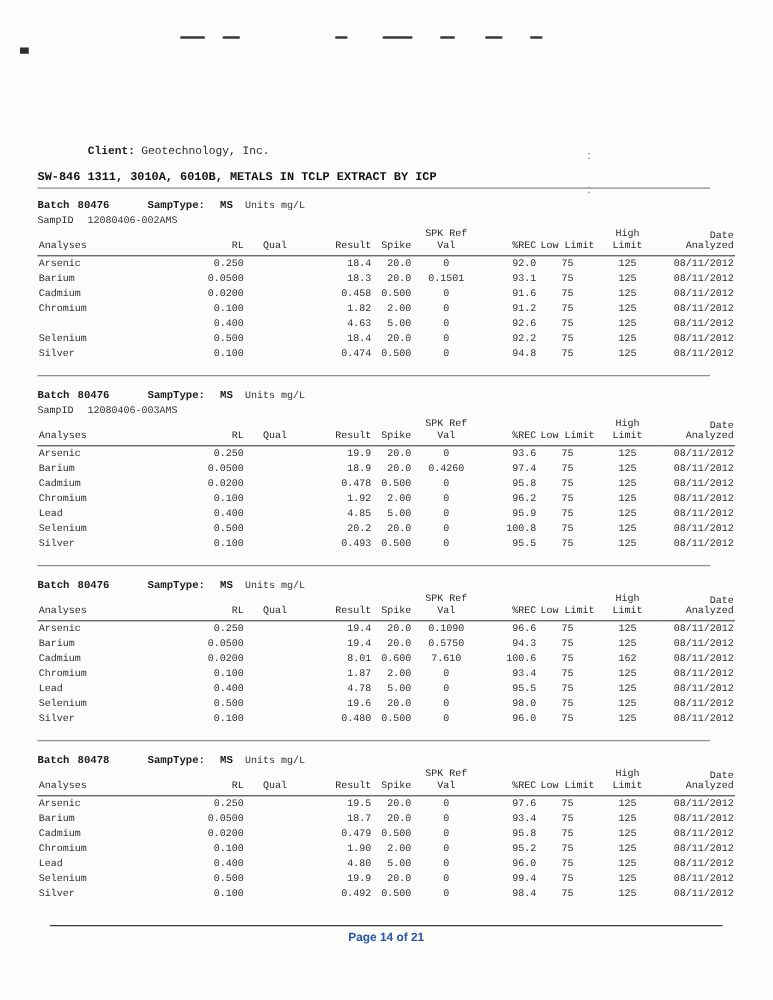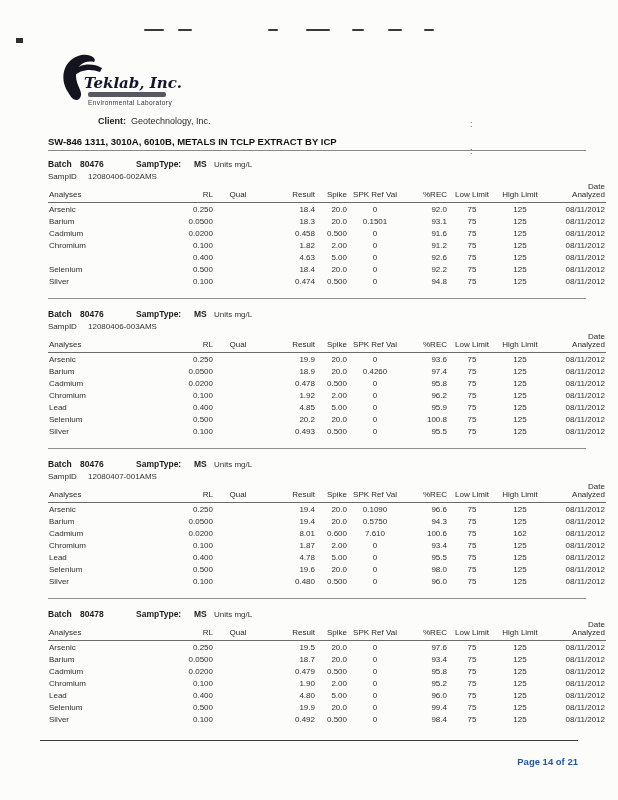--- a/index.html
+++ b/index.html
@@ -22,21 +22,21 @@
   .logo { position:absolute; left:58px; top:52px; width:150px; height:56px; }
   .logo-blob { position:absolute; left:0; top:0; }
   .logo-name {
     position:absolute; left:26px; top:22px;
     font-family:"DejaVu Serif", serif; font-style:italic; font-weight:bold;
     font-size:15px; color:#15152a; white-space:nowrap;
   }
   .logo-smudge { position:absolute; left:30px; top:40px; width:78px; height:5px; background:#3b3b46; opacity:.85; border-radius:2px; }
   .logo-tagline { position:absolute; left:30px; top:47px; font-size:6.5px; letter-spacing:.4px; color:#33333d; white-space:nowrap; }
 
-  .content { position:absolute; left:48px; top:116px; width:538px; }
+  .content { position:absolute; left:30px; top:116px; width:538px;font-family:Liberation Mono, monospace; }
 
   .info-line { font-size:9px; margin-bottom:9px; }
   .info-label { display:inline-block; width:78px; text-align:right; font-weight:bold; margin-right:5px; color:#222; }
   .info-value { color:#2b2b2b; }
 
   .report-title {
     font-size:9.5px; font-weight:bold; color:#111;
     margin-top:10px; padding-bottom:3px;
     border-bottom:1px solid #8a8a8a;
   }
@@ -65,50 +65,41 @@
   table.results td { font-size:8px; color:#2e2e2e; padding:1.5px 1px; white-space:nowrap; overflow:hidden; }
   .a-l { text-align:left; }
   .a-r { text-align:right; }
   .a-c { text-align:center; }
   .date-th div { line-height:8px; text-align:right; }
   td.analyte { padding-left:7px; }
 
   .footer { position:absolute; left:40px; top:740px; width:538px; }
   .footer-rule { height:0; border-top:1.5px solid #3a3a3a; }
   .page-num {
-    display:block; text-align:right; margin-top:15px;
+    display:block; text-align:center; margin-top:4px;
     font-size:9.5px; font-weight:bold; color:#2456a4;
   }
 </style>
 </head>
 <body>
 
 <div class="page">
 
   <div class="scan-dot" style="left:16px; top:38px; width:7px; height:5px;"></div>
   <div class="scan-mark" style="left:144px; top:29px; width:20px;"></div>
   <div class="scan-mark" style="left:178px; top:29px; width:14px;"></div>
   <div class="scan-mark" style="left:268px; top:29px; width:10px;"></div>
   <div class="scan-mark" style="left:306px; top:29px; width:24px;"></div>
   <div class="scan-mark" style="left:352px; top:29px; width:12px;"></div>
   <div class="scan-mark" style="left:388px; top:29px; width:14px;"></div>
   <div class="scan-mark" style="left:424px; top:29px; width:10px;"></div>
 
   <span class="margin-colon" style="left:470px; top:119px;">:</span>
   <span class="margin-colon" style="left:470px; top:146px;">:</span>
 
-  <div class="logo">
-    <svg class="logo-blob" width="46" height="52" viewBox="0 0 46 52">
-      <path d="M10,40 C2,28 4,10 20,4 C30,0 40,6 36,10 C26,8 18,14 18,24 C18,34 26,40 22,46 C18,51 13,46 10,40 Z" fill="#14141e"></path>
-      <path d="M14,20 C20,12 34,10 44,16 L42,20 C32,16 22,18 16,24 Z" fill="#14141e"></path>
-    </svg>
-    <span class="logo-name">Teklab, Inc.</span>
-    <div class="logo-smudge"></div>
-    <span class="logo-tagline">Environmental Laboratory</span>
-  </div>
 
   <div class="content">
 
     <div class="info-line">
       <span class="info-label">Client:</span><span class="info-value">Geotechnology, Inc.</span>
     </div>
 
     <div class="report-title">SW-846 1311, 3010A, 6010B, METALS IN TCLP EXTRACT BY ICP</div>
 
     <div id="batches">
@@ -337,23 +328,20 @@
                 <td class="a-r">08/11/2012</td>
               </tr>
             </tbody>
     </table>
   </section>
 
   <section class="batch">
     <div class="batch-head">
       <span class="bold blabel">Batch</span><span class="bold bno">80476</span><span class="bold st-l">SampType:</span><span class="bold st-v">MS</span><span class="units">Units mg/L</span>
     </div>
-    <div class="sampid-line">
-      <span class="sid-l">SampID</span><span class="sid">12080407-001AMS</span>
-    </div>
     <table class="results">
       <thead>
         <tr>
                 <th class="a-l" style="width: 112px;">Analyses</th>
                 <th class="a-r" style="width: 50px;">RL</th>
                 <th class="a-c" style="width: 46px;">Qual</th>
                 <th class="a-r" style="width: 52px;">Result</th>
                 <th class="a-r" style="width: 30px;">Spike</th>
                 <th class="a-c" style="width: 52px;">SPK Ref Val</th>
                 <th class="a-r" style="width: 44px;">%REC</th>

